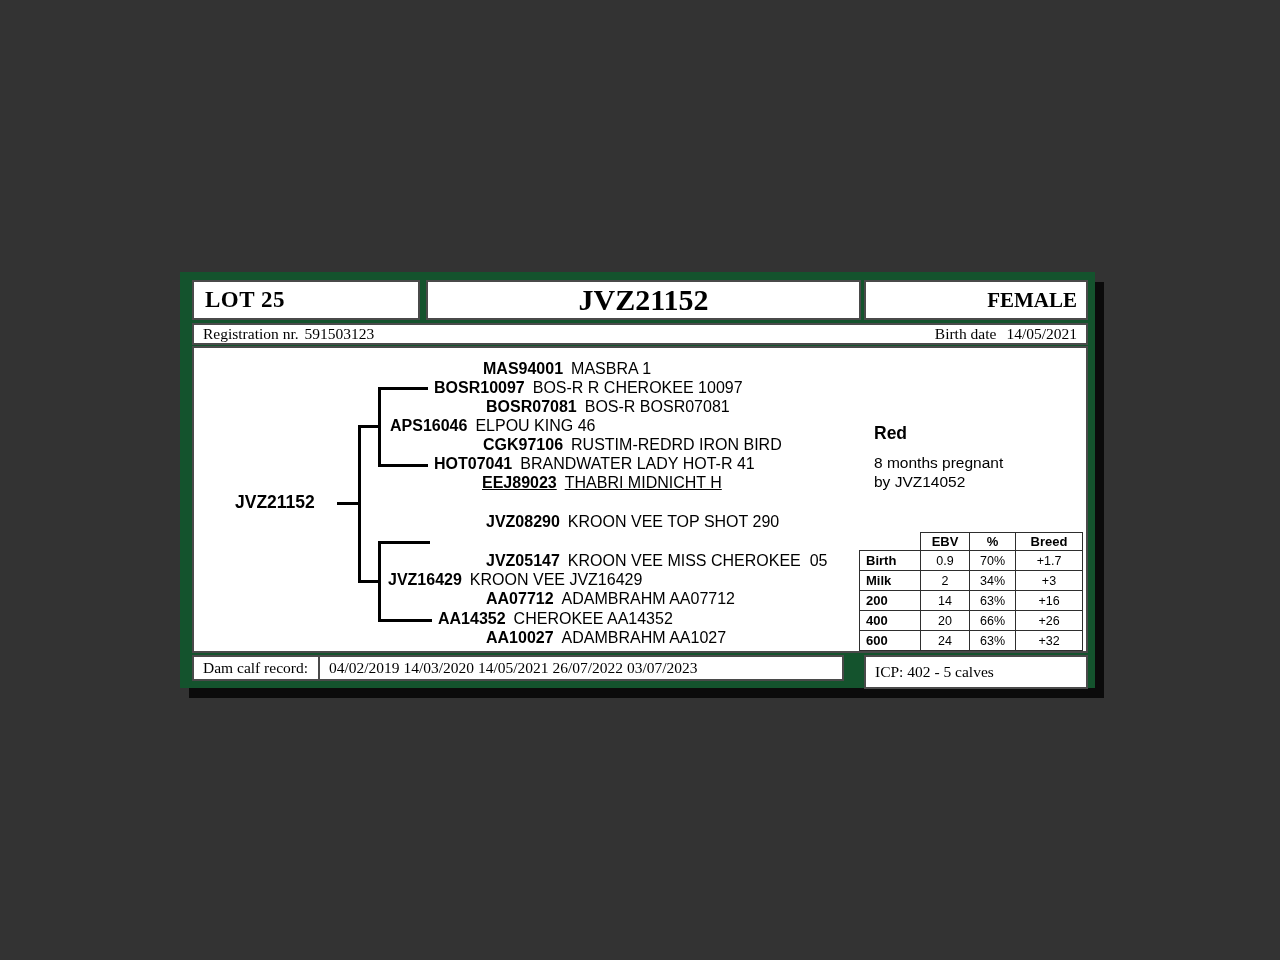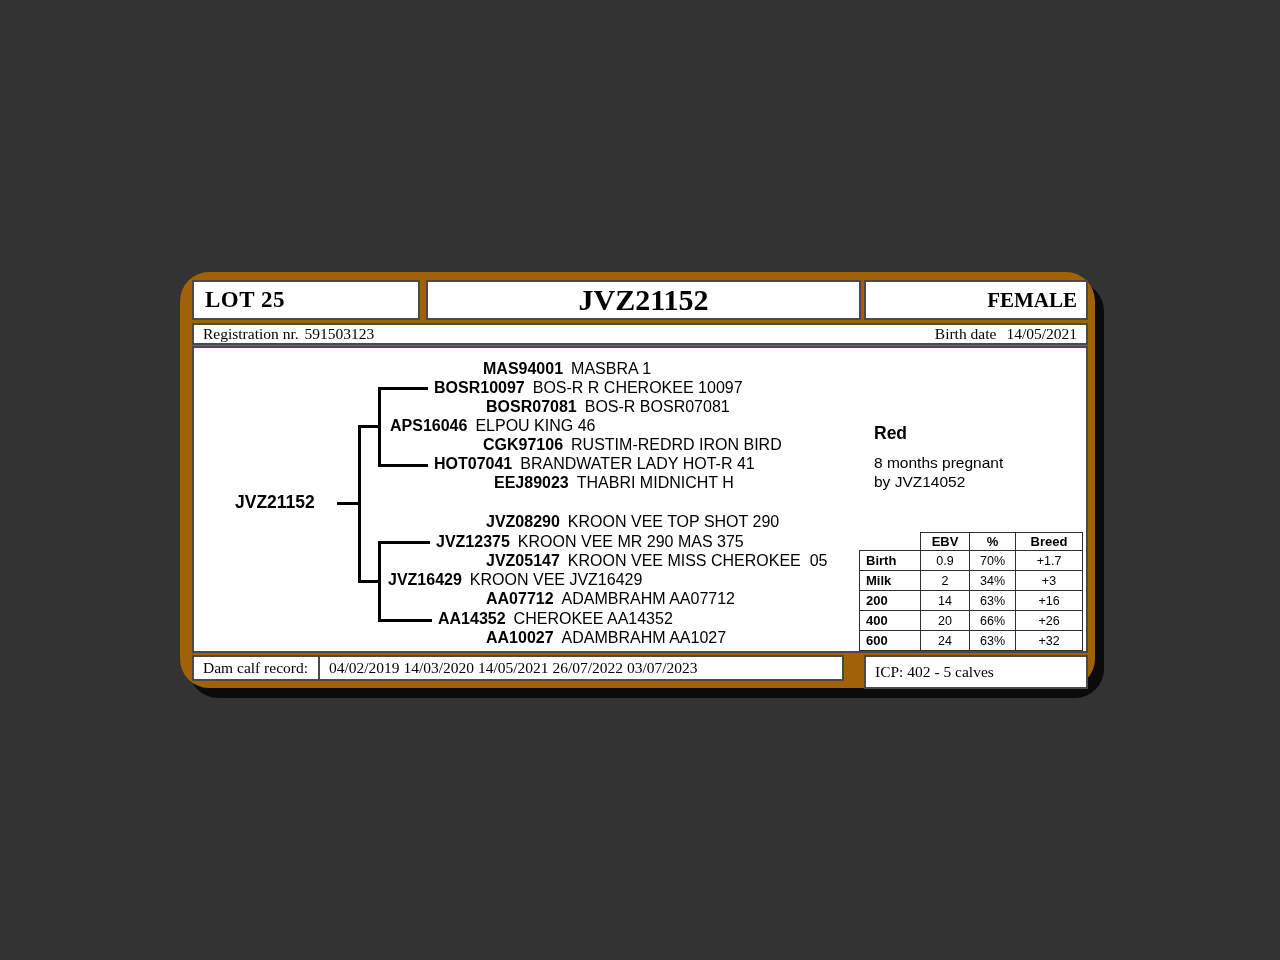--- a/index.html
+++ b/index.html
@@ -2,21 +2,21 @@
 <html><head>
 <meta charset="utf-8">
 <style>
   html,body{margin:0;padding:0;}
   .stage{
     position:relative;width:1280px;height:960px;background:#333333;overflow:hidden;
     font-family:"Liberation Sans",sans-serif;color:#000;
   }
   .card{
     position:absolute;left:180px;top:272px;width:915px;height:416px;
-    background:#a16207;box-shadow:9px 10px 0 #0b0b0b;border-radius:29px;
+    background:#14532d;box-shadow:9px 10px 0 #0b0b0b;
   }
   .box{position:absolute;background:#fff;border:2px solid #4a4a4a;box-sizing:border-box;}
 
   
   .lot-box{left:12px;top:8px;width:228px;height:40px;display:flex;align-items:center;padding-left:11px;}
   .lot-box span{font-family:"Liberation Serif",serif;font-weight:bold;font-size:23px;letter-spacing:.5px;}
   .id-box{left:246px;top:8px;width:435px;height:40px;display:flex;align-items:center;justify-content:center;}
   .id-box span{font-family:"Liberation Serif",serif;font-weight:bold;font-size:30px;}
   .sex-box{left:684px;top:8px;width:224px;height:40px;display:flex;align-items:center;justify-content:flex-end;padding-right:9px;}
   .sex-box span{font-family:"Liberation Serif",serif;font-weight:bold;font-size:21px;}
@@ -96,24 +96,23 @@
       <div class="tline" style="left:184px;top:271px;width:54px;height:3px;"></div>
 
       <div class="ped-root" style="left:41px;top:144px;">JVZ21152</div>
 
       <div class="ped" style="left:289px;top:11px;"><b>MAS94001</b><span class="nm">MASBRA 1</span></div>
       <div class="ped" style="left:240px;top:30px;"><b>BOSR10097</b><span class="nm">BOS-R R CHEROKEE 10097</span></div>
       <div class="ped" style="left:292px;top:49px;"><b>BOSR07081</b><span class="nm">BOS-R BOSR07081</span></div>
       <div class="ped" style="left:196px;top:68px;"><b>APS16046</b><span class="nm">ELPOU KING 46</span></div>
       <div class="ped" style="left:289px;top:87px;"><b>CGK97106</b><span class="nm">RUSTIM-REDRD IRON BIRD</span></div>
       <div class="ped" style="left:240px;top:106px;"><b>HOT07041</b><span class="nm">BRANDWATER LADY HOT-R 41</span></div>
-      <div class="ped" style="left:300px;top:125px;"><b>EEJ89023</b><span class="nm">THABRI MIDNICHT H</span></div>
+      <div class="ped" style="left:288px;top:125px;text-decoration:underline;"><b>EEJ89023</b><span class="nm">THABRI MIDNICHT H</span></div>
 
       <div class="ped" style="left:292px;top:164px;"><b>JVZ08290</b><span class="nm">KROON VEE TOP SHOT 290</span></div>
-      <div class="ped" style="left:242px;top:184px;"><b>JVZ12375</b><span class="nm">KROON VEE MR 290 MAS 375</span></div>
       <div class="ped" style="left:292px;top:203px;"><b>JVZ05147</b><span class="nm">KROON VEE MISS CHEROKEE  05</span></div>
       <div class="ped" style="left:194px;top:222px;"><b>JVZ16429</b><span class="nm">KROON VEE JVZ16429</span></div>
       <div class="ped" style="left:292px;top:241px;"><b>AA07712</b><span class="nm">ADAMBRAHM AA07712</span></div>
       <div class="ped" style="left:244px;top:261px;"><b>AA14352</b><span class="nm">CHEROKEE AA14352</span></div>
       <div class="ped" style="left:292px;top:280px;"><b>AA10027</b><span class="nm">ADAMBRAHM AA1027</span></div>
 
       <div class="status-color">Red</div>
       <div class="status-line1">8 months pregnant</div>
       <div class="status-line2">by JVZ14052</div>
 

